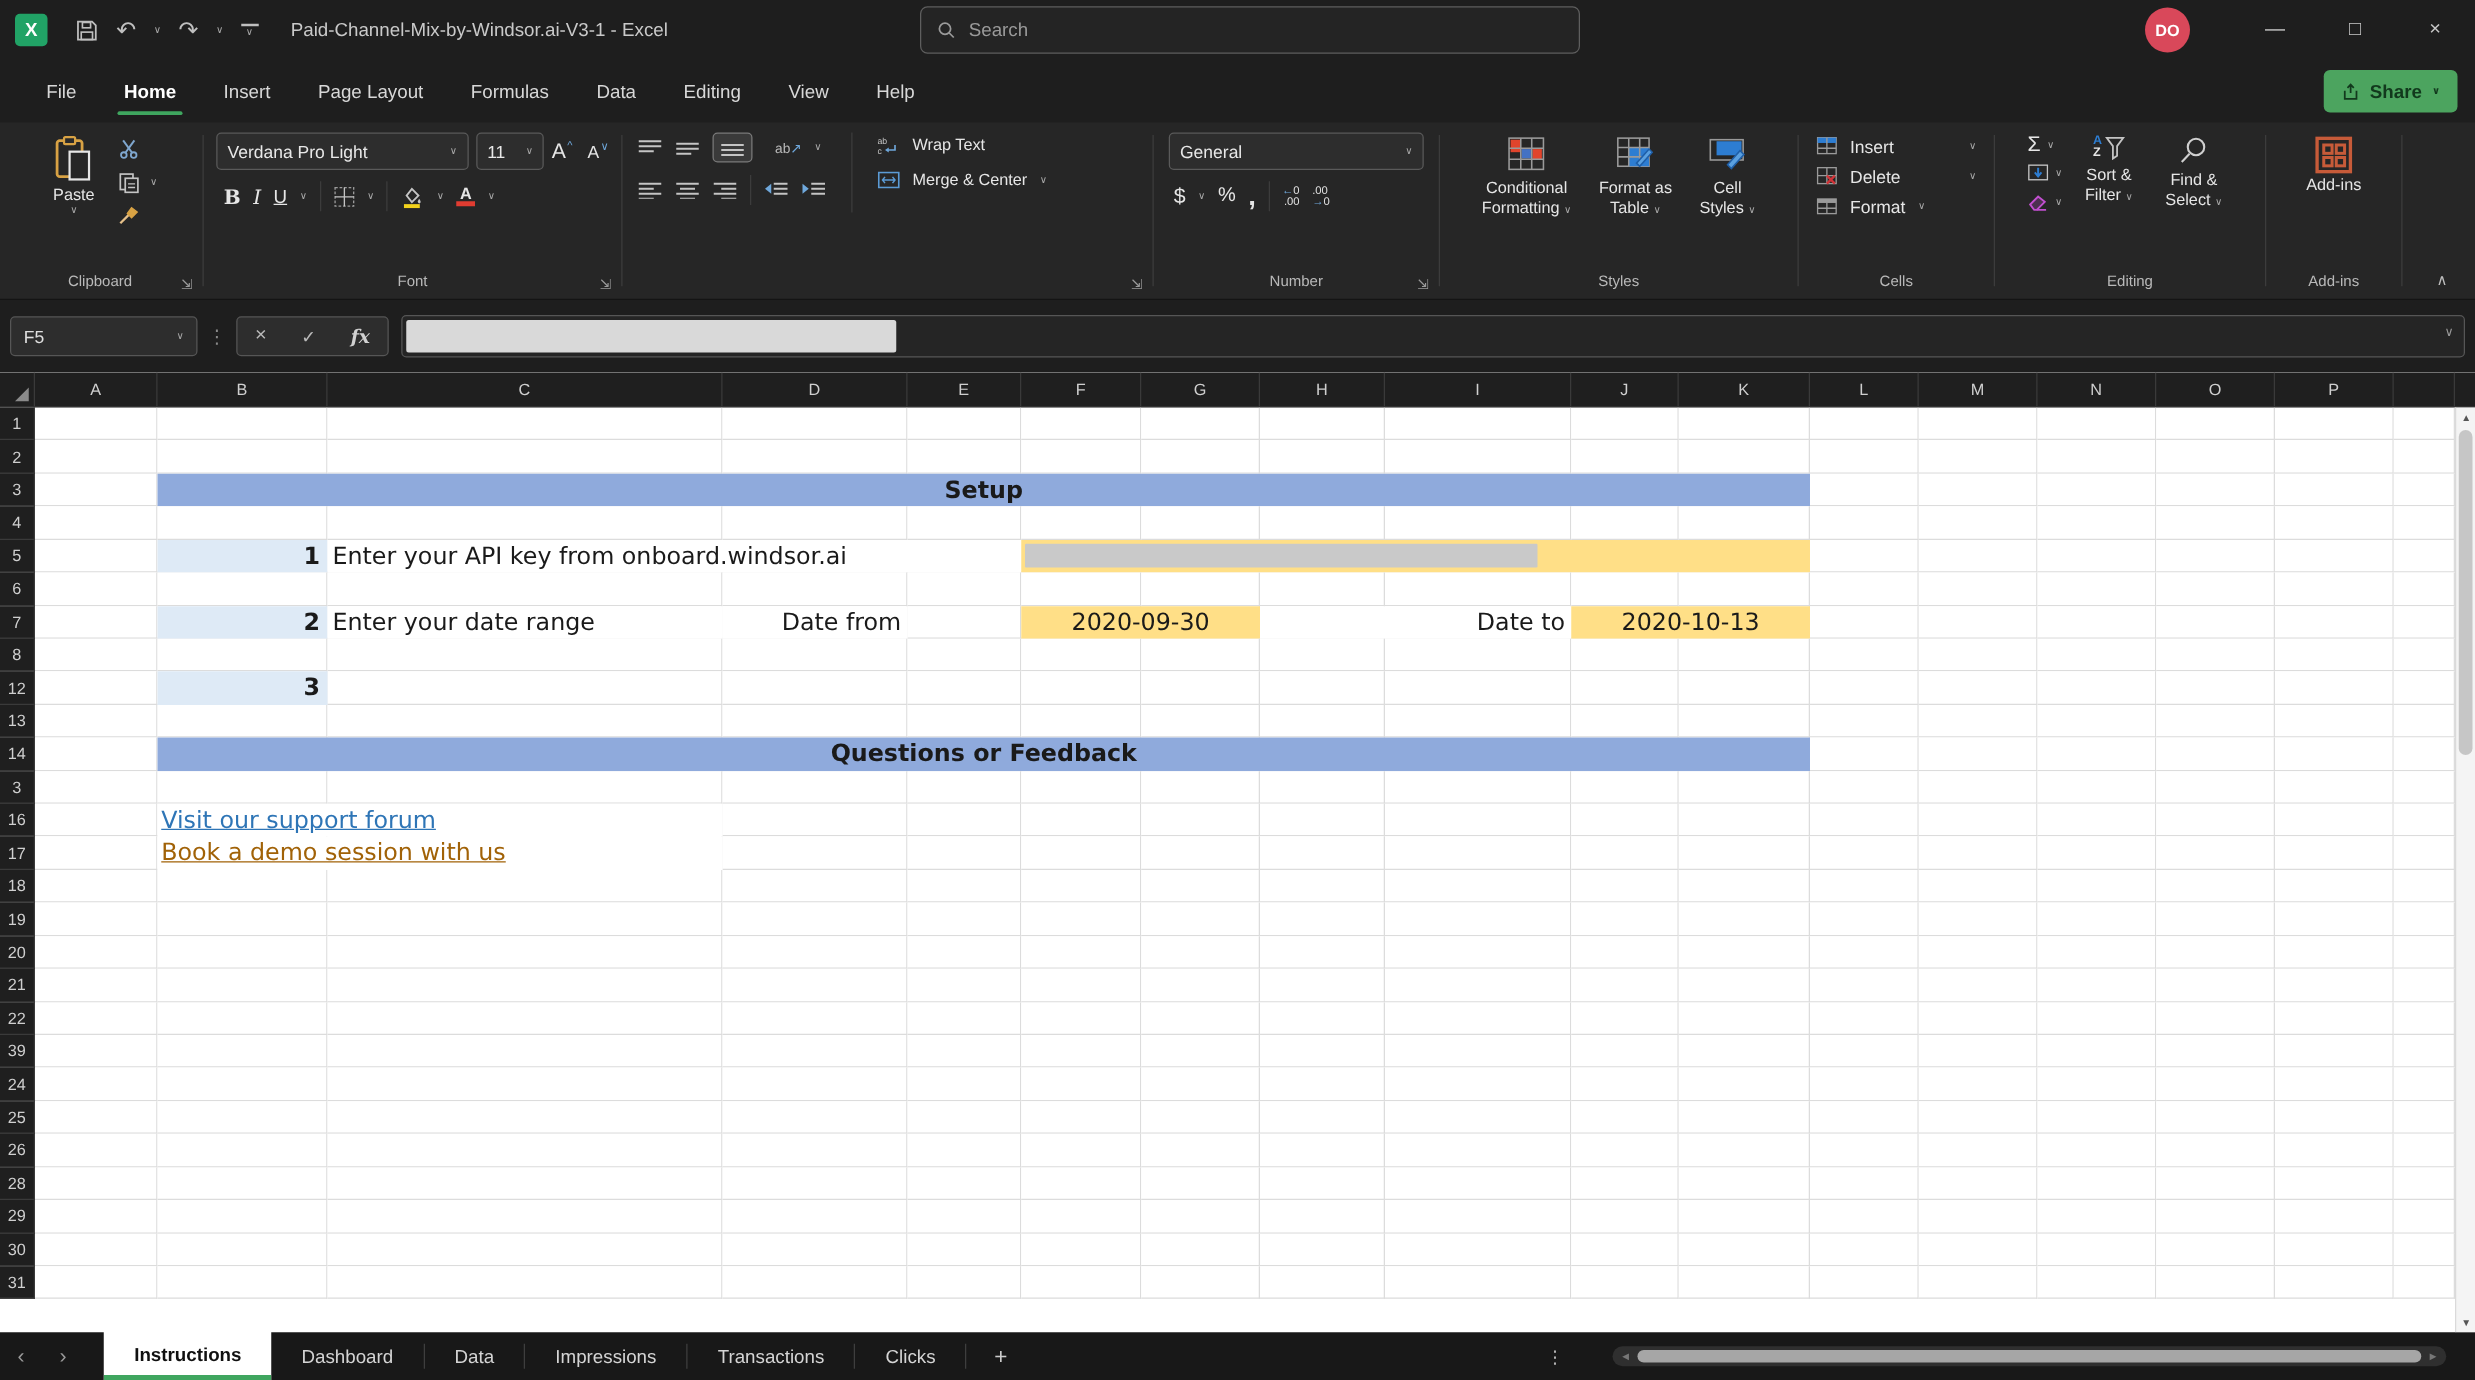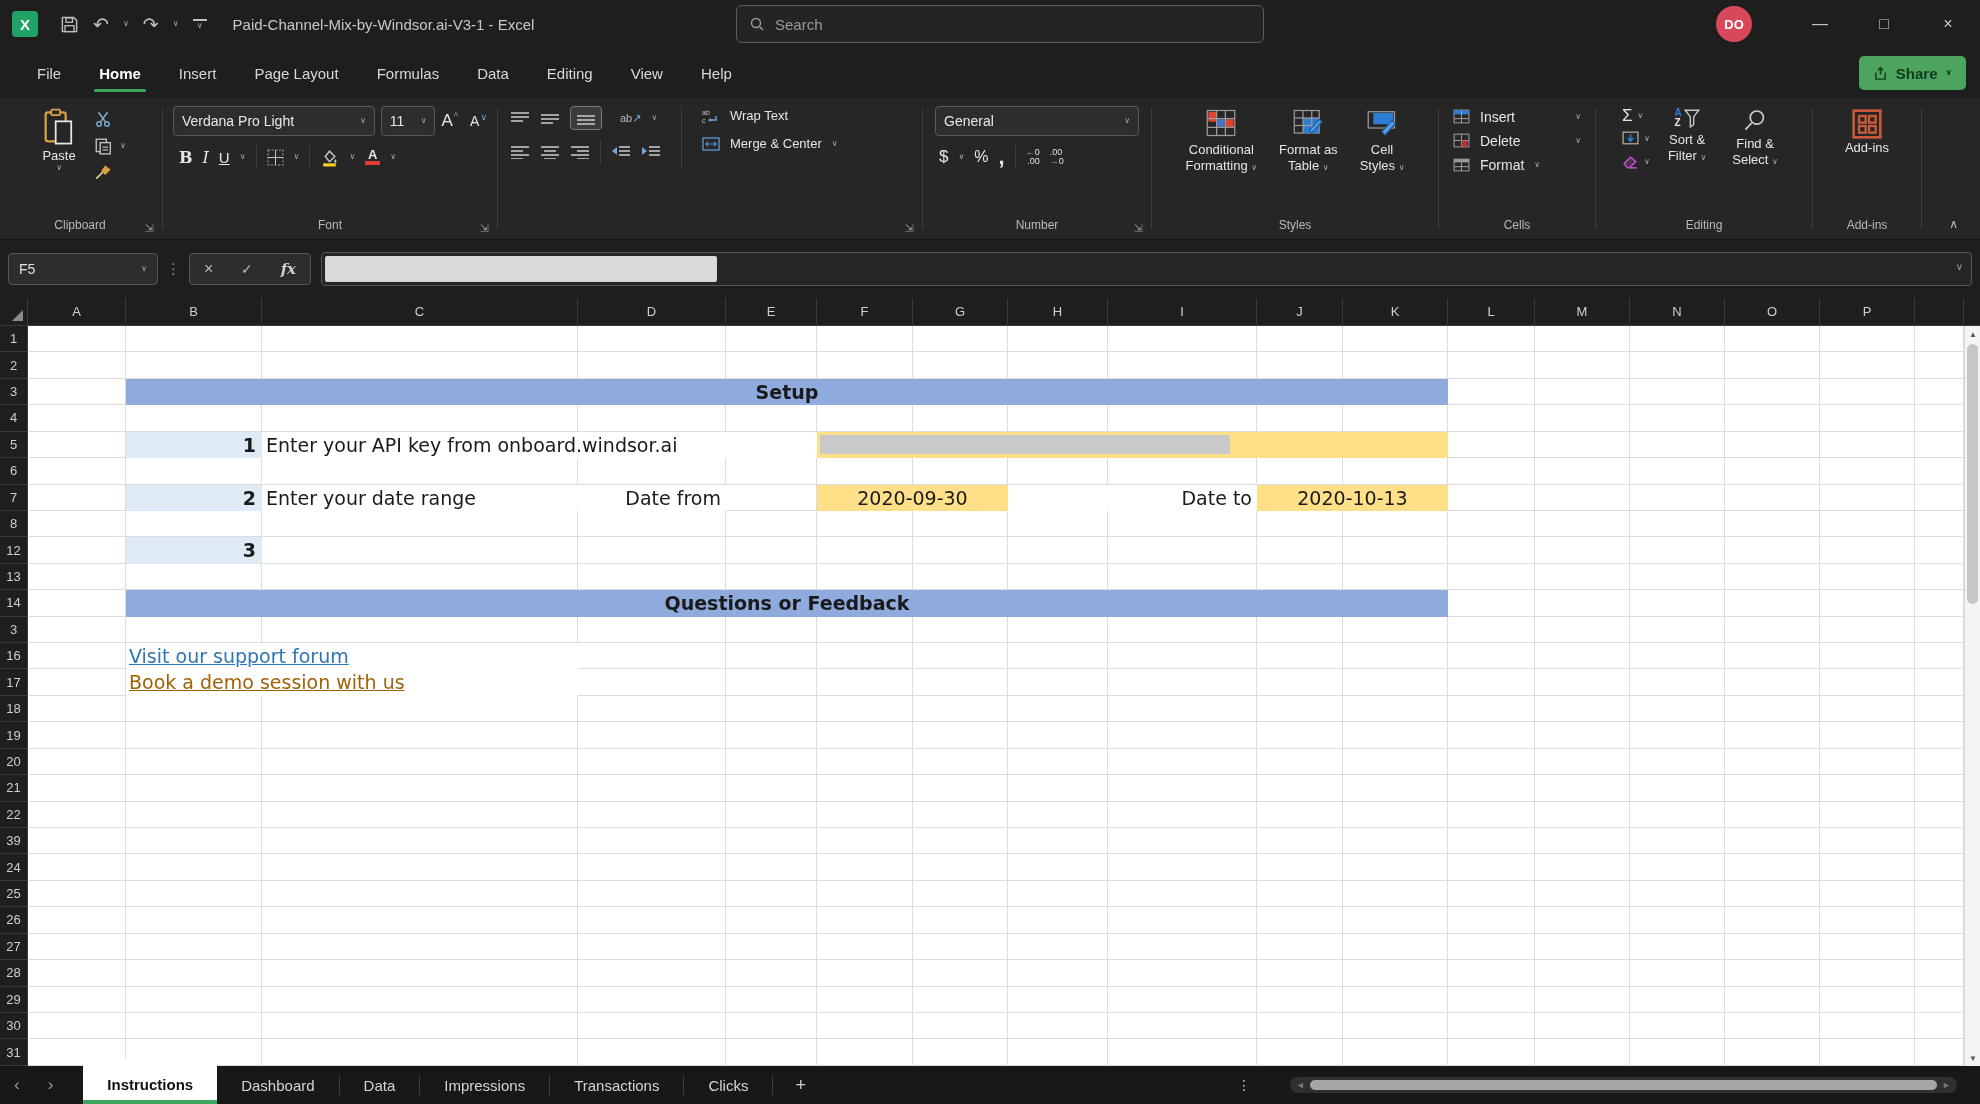--- a/index.html
+++ b/index.html
@@ -1124,42 +1124,20 @@
             <div class="bcell" style="width: 105px;"></div>
             <div class="bcell" style="width: 87px;"></div>
             <div class="bcell" style="width: 95px;"></div>
             <div class="bcell" style="width: 95px;"></div>
             <div class="bcell" style="width: 95px;"></div>
             <div class="bcell" style="width: 95px;"></div>
             <div class="bcell" style="width: 49px;"></div>
           </div>
         </div>
         <div class="grow">
-          <div class="rowh">27</div>
-          <div class="rcells">
-            <div class="bcell" style="width: 98px;"></div>
-            <div class="bcell" style="width: 136px;"></div>
-            <div class="bcell" style="width: 316px;"></div>
-            <div class="bcell" style="width: 148px;"></div>
-            <div class="bcell" style="width: 91px;"></div>
-            <div class="bcell" style="width: 96px;"></div>
-            <div class="bcell" style="width: 95px;"></div>
-            <div class="bcell" style="width: 100px;"></div>
-            <div class="bcell" style="width: 149px;"></div>
-            <div class="bcell" style="width: 86px;"></div>
-            <div class="bcell" style="width: 105px;"></div>
-            <div class="bcell" style="width: 87px;"></div>
-            <div class="bcell" style="width: 95px;"></div>
-            <div class="bcell" style="width: 95px;"></div>
-            <div class="bcell" style="width: 95px;"></div>
-            <div class="bcell" style="width: 95px;"></div>
-            <div class="bcell" style="width: 49px;"></div>
-          </div>
-        </div>
-        <div class="grow">
           <div class="rowh">28</div>
           <div class="rcells">
             <div class="bcell" style="width: 98px;"></div>
             <div class="bcell" style="width: 136px;"></div>
             <div class="bcell" style="width: 316px;"></div>
             <div class="bcell" style="width: 148px;"></div>
             <div class="bcell" style="width: 91px;"></div>
             <div class="bcell" style="width: 96px;"></div>
             <div class="bcell" style="width: 95px;"></div>
             <div class="bcell" style="width: 100px;"></div>

